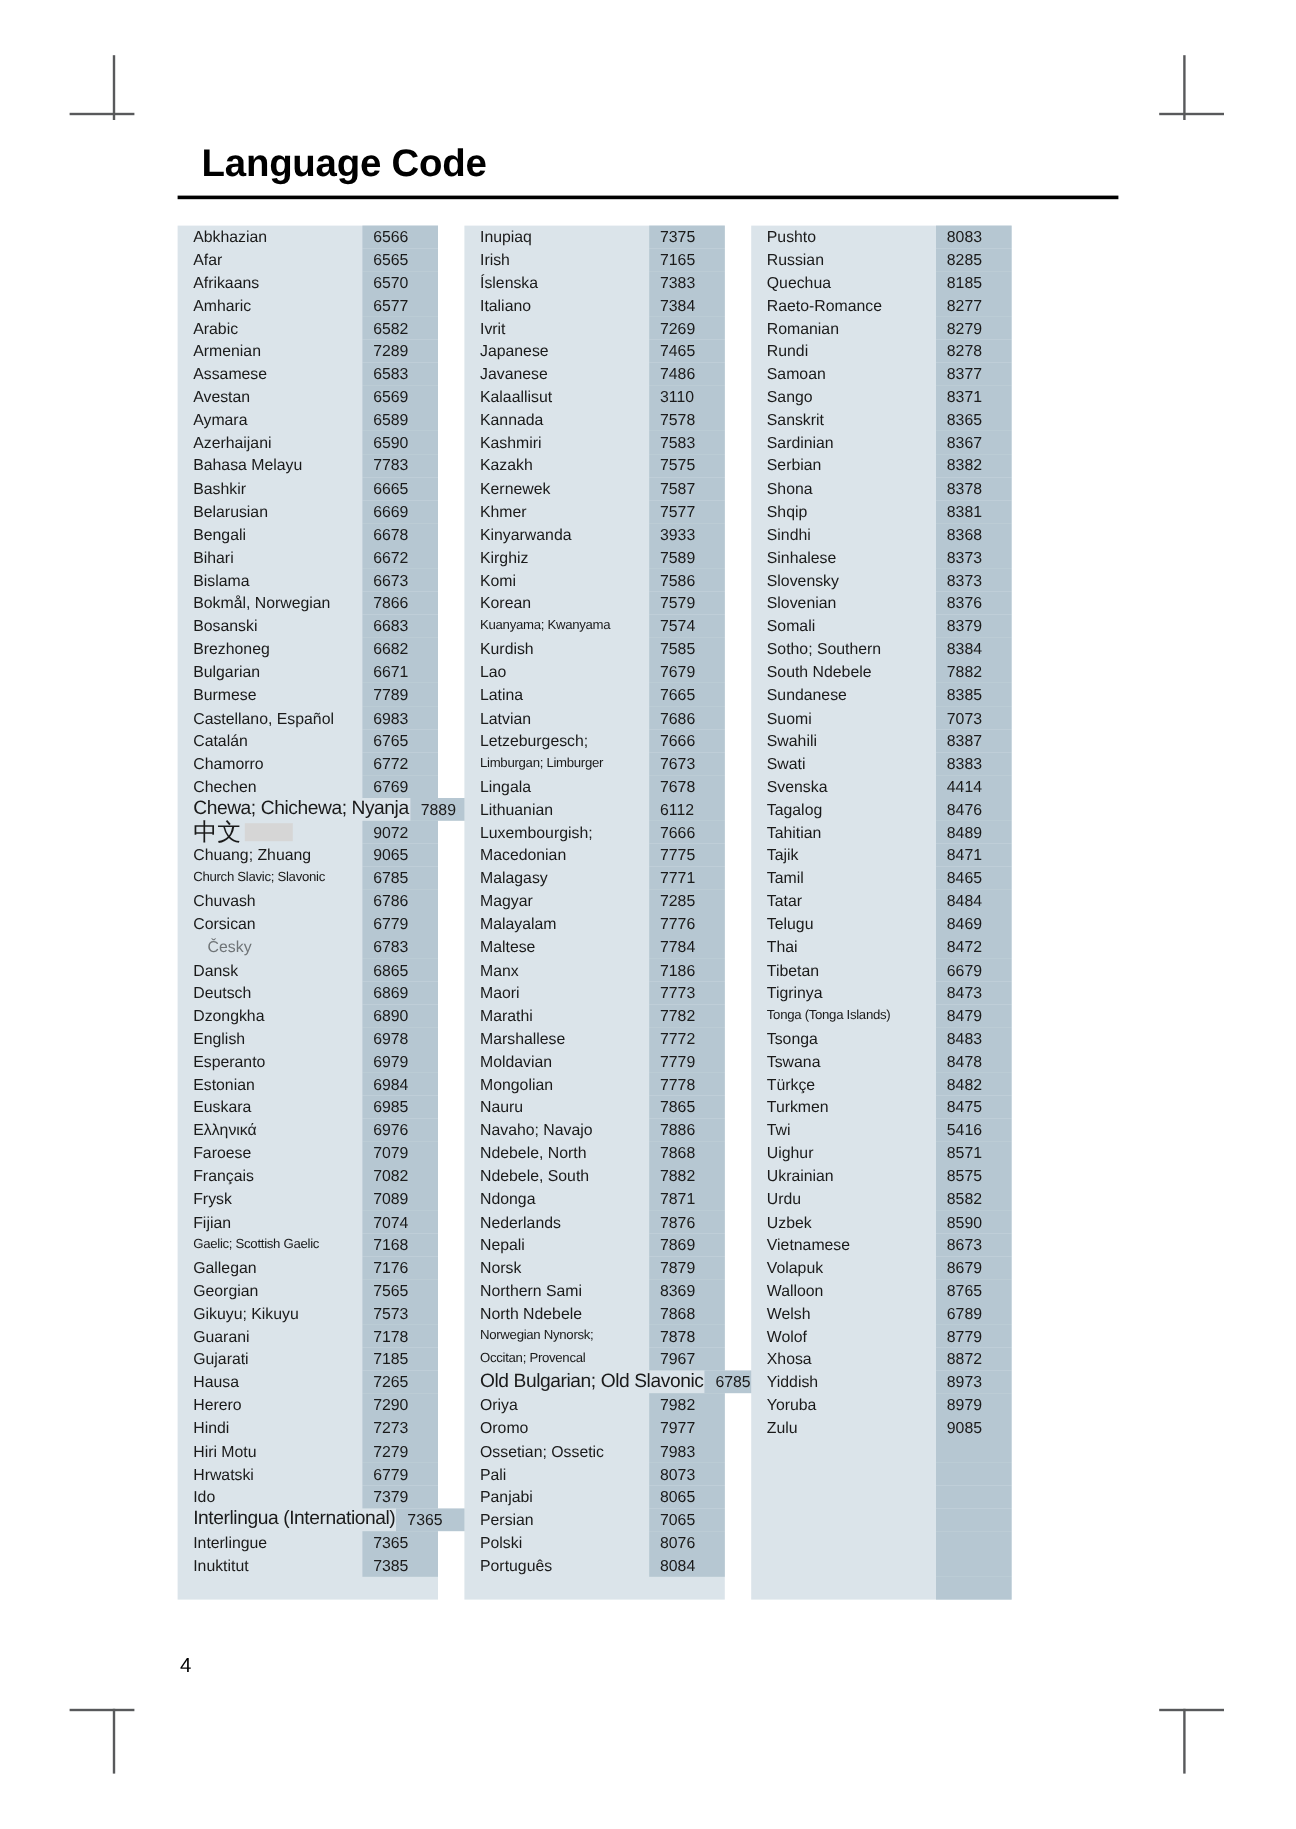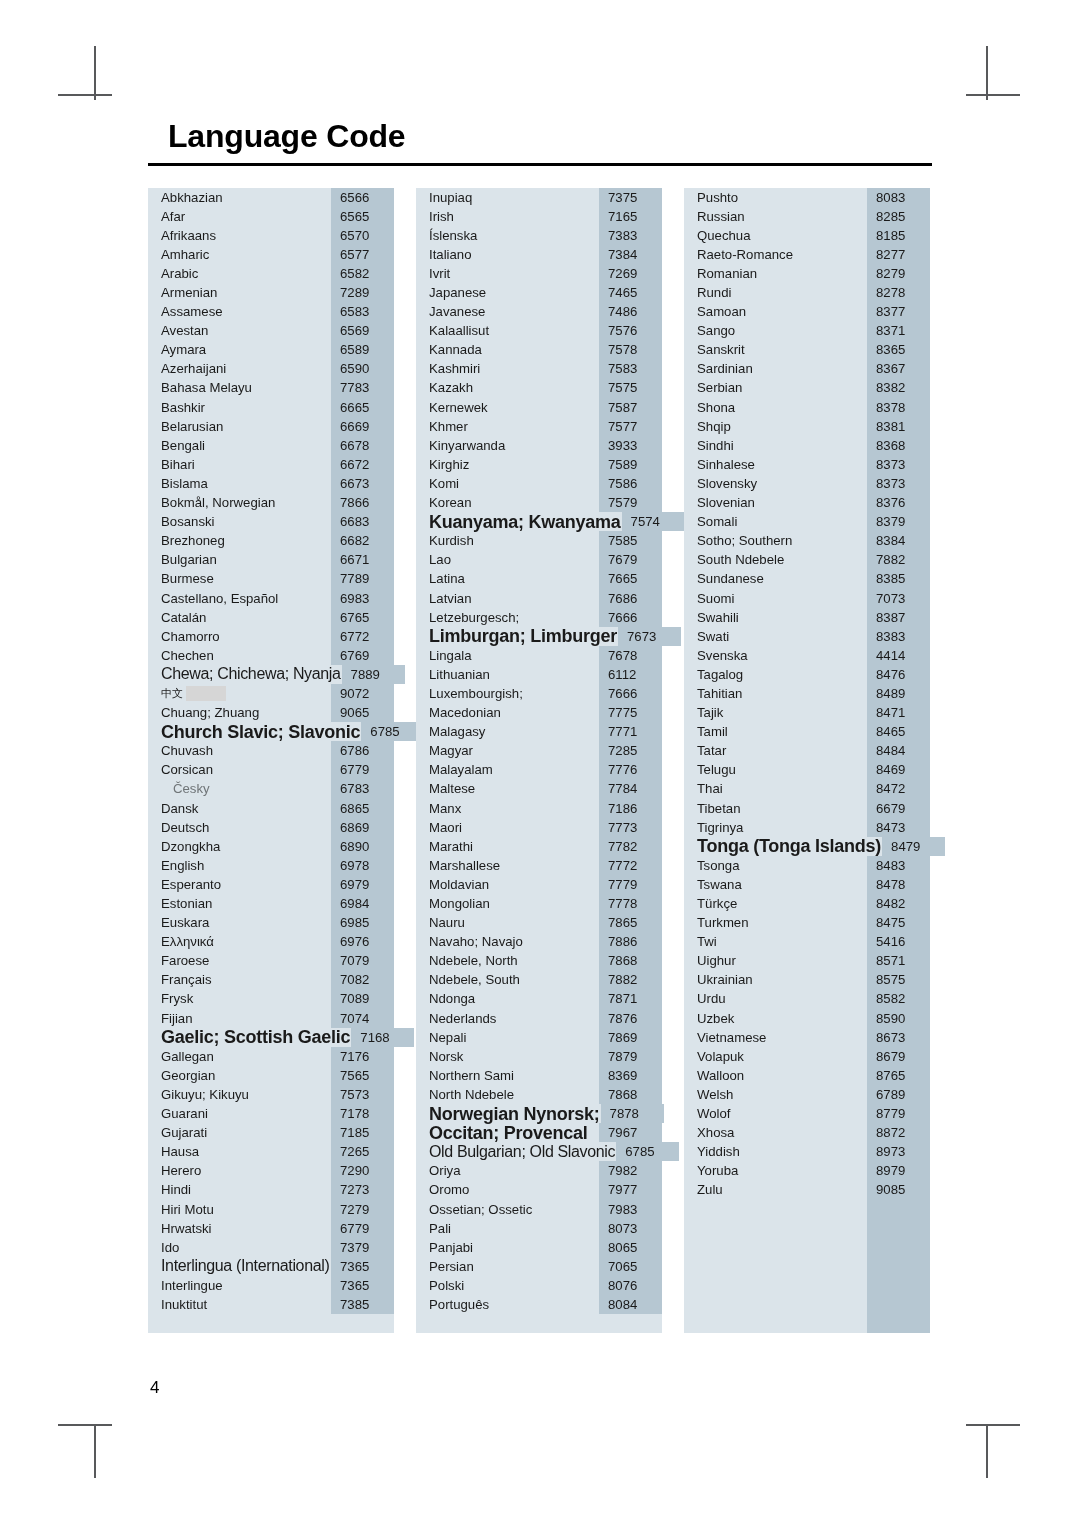--- a/index.html
+++ b/index.html
@@ -55,21 +55,21 @@
     background: #000000;
     margin-bottom: 22px;
   }
 
   
   .tables {
     display: flex;
     gap: 22px;
   }
   .lang-block {
-    width: 246px;
+    width: 217px;
     display: flex;
     flex-direction: column;
     background: #dbe4ea;
   }
   .lang-row {
     display: flex;
     height: 19.1px;
     align-items: center;
   }
   .lang-name {
@@ -91,31 +91,31 @@
     padding-left: 9px;
     box-sizing: border-box;
     font-size: 13.2px;
     color: #1a1a1a;
     line-height: 1;
   }
   
   .lang-row.empty .lang-name { color: transparent; }
 
   
-  .lang-name.tight { font-size: 18px; letter-spacing: -0.25px; font-weight: bold; }
+  .lang-name.tight { font-size: 11px; letter-spacing: -0.25px; }
   .lang-name.tighter { font-size: 16px; letter-spacing: -0.35px; }
 
   
   .cjk-cell {
     display: flex;
     align-items: center;
     gap: 3px;
   }
   .cjk-text {
-    font-size: 11px;
+    font-size: 20px;
     line-height: 1;
     text-align: center;
   }
   .redaction {
     display: inline-block;
     width: 40px;
     height: 15px;
     background: #d6d6d6;
   }
 
@@ -412,21 +412,21 @@
         <div class="lang-row">
           <div class="lang-name">Japanese</div>
           <div class="lang-code">7465</div>
         </div>
         <div class="lang-row">
           <div class="lang-name">Javanese</div>
           <div class="lang-code">7486</div>
         </div>
         <div class="lang-row">
           <div class="lang-name">Kalaallisut</div>
-          <div class="lang-code">7576</div>
+          <div class="lang-code">3110</div>
         </div>
         <div class="lang-row">
           <div class="lang-name">Kannada</div>
           <div class="lang-code">7578</div>
         </div>
         <div class="lang-row">
           <div class="lang-name">Kashmiri</div>
           <div class="lang-code">7583</div>
         </div>
         <div class="lang-row">

